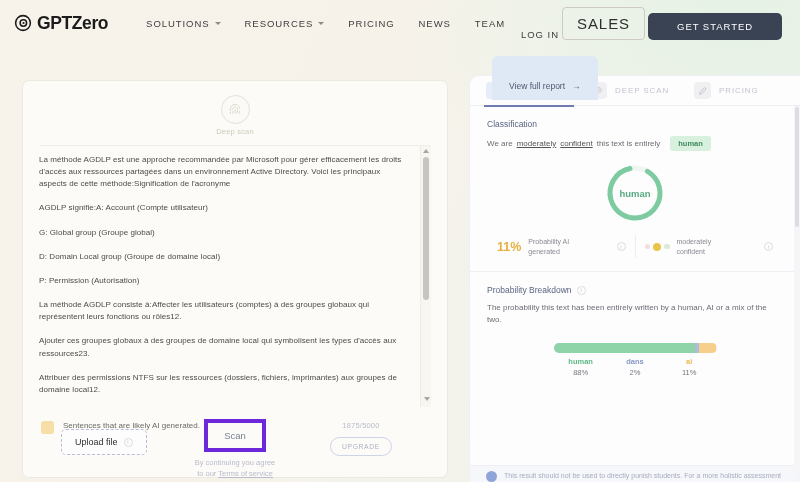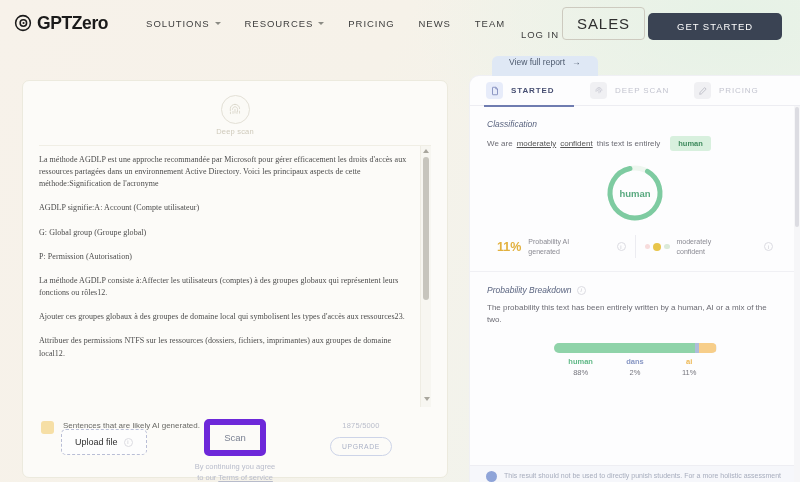--- a/index.html
+++ b/index.html
@@ -81,21 +81,20 @@
     border: 1px solid #e3e0d6; background: #fbfaf6;
     display: flex; align-items: center; justify-content: center;
   }
   .deepscan-label { font-size: 7.5px; color: #cfcabb; letter-spacing: 0.2px; }
 
   .text-area-wrap {
     position: relative;
     height: 262px;
     border-top: 1px solid #f0eee5;
     display: flex;
-    font-family: Liberation Serif, serif;
   }
   .text-body {
     flex: 1 1 auto;
     padding: 8px 12px 0 0;
     overflow: hidden;
   }
   .text-body p {
     font-size: 8px;
     line-height: 1.52;
     color: #4b4b4b;
@@ -139,21 +138,21 @@
     background: #fdfdfd;
     padding: 7px 13px;
     display: flex; align-items: center; gap: 6px;
     font-size: 9px; color: #2f2f2f; cursor: pointer;
   }
   .scan-group {
     position: absolute; left: 50%; transform: translateX(-50%);
     top: 26px; text-align: center; width: 170px;
   }
   .scan-btn {
-    border: 6px solid #6d28d9; border-radius: 5px;
+    border: 4px solid #6d28d9; border-radius: 0;
     background: transparent; color: #7b8293;
     font-size: 9.5px; padding: 7px 0; width: 62px; cursor: pointer;
   }
   .scan-note {
     font-size: 7.5px; color: #b8bccb; line-height: 1.45; margin-top: 6px;
   }
   .count-group {
     position: absolute; right: 52px; top: 28px; text-align: center; width: 68px;
   }
   .char-count { font-size: 7.5px; color: #b9bdcb; letter-spacing: 0.2px; }
@@ -162,21 +161,21 @@
     background: transparent; color: #aab1c6; font-size: 6.8px;
     letter-spacing: 0.6px; padding: 5px 11px; cursor: pointer;
   }
 
   
   .right-col { flex: 1 1 auto; position: relative; padding-top: 10px; }
   .view-report-tab {
     position: absolute; left: 22px; top: 10px;
     background: #dfe8f5; color: #4d5a6e;
     font-size: 8.5px; border-radius: 6px 6px 0 0;
-    padding: 1px 17px 9px 17px;
+    padding: 25px 17px 9px 17px;
     display: flex; align-items: center; gap: 7px; cursor: pointer;
     z-index: 3;
   }
   .report-card {
     position: absolute; left: 0; right: 0; top: 30px; bottom: 0;
     background: #fdfdfe;
     border-radius: 9px 0 0 0;
     box-shadow: 0 0 0 1px #f0f0f4;
     overflow: hidden;
   }
@@ -199,21 +198,21 @@
   }
   .tab.active .tab-icon { background: #e7ecfa; }
   .tab .tab-icon { background: #f0f0f3; }
   .tab.active .tab-underline {
     position: absolute; height: 2px; background: #6f7cb0;
   }
 
   .section { padding: 13px 17px 0 17px; }
   .section-title {
     font-size: 8.5px; color: #5b6580; margin-bottom: 7px;
-    display: flex; align-items: center; gap: 5px; font-style: italic;
+    display: flex; align-items: center; gap: 5px;
   }
   .classification-line {
     font-size: 8px; color: #6c6c74;
     display: flex; align-items: center; gap: 4px; flex-wrap: wrap;
   }
   .classification-line u { text-decoration: underline; color: #555; }
   .human-chip {
     background: #d8f0de; color: #3e8a5d; font-weight: bold;
     font-size: 7.5px; border-radius: 3px; padding: 3px 8px;
     margin-left: 6px;
@@ -350,20 +349,21 @@
           </svg>
         </span>
         <span class="deepscan-label">Deep scan</span>
       </div>
 
       <div class="text-area-wrap">
         <div class="text-body">
           <p>La méthode AGDLP est une approche recommandée par Microsoft pour gérer efficacement les droits d'accès aux ressources partagées dans un environnement Active Directory. Voici les principaux aspects de cette méthode:Signification de l'acronyme</p>
           <p>AGDLP signifie:A: Account (Compte utilisateur)</p>
           <p>G: Global group (Groupe global)</p>
+          <p>D: Domain Local group (Groupe de domaine local)</p>
           <p>P: Permission (Autorisation)</p>
           <p>La méthode AGDLP consiste à:Affecter les utilisateurs (comptes) à des groupes globaux qui représentent leurs fonctions ou rôles12.</p>
           <p>Ajouter ces groupes globaux à des groupes de domaine local qui symbolisent les types d'accès aux ressources23.</p>
           <p>Attribuer des permissions NTFS sur les ressources (dossiers, fichiers, imprimantes) aux groupes de domaine local12.</p>
 
         </div>
         <div class="scrollbar">
           <span class="sb-arrow sb-up"></span>
           <span class="sb-thumb"></span>
           <span class="sb-arrow sb-down"></span>

